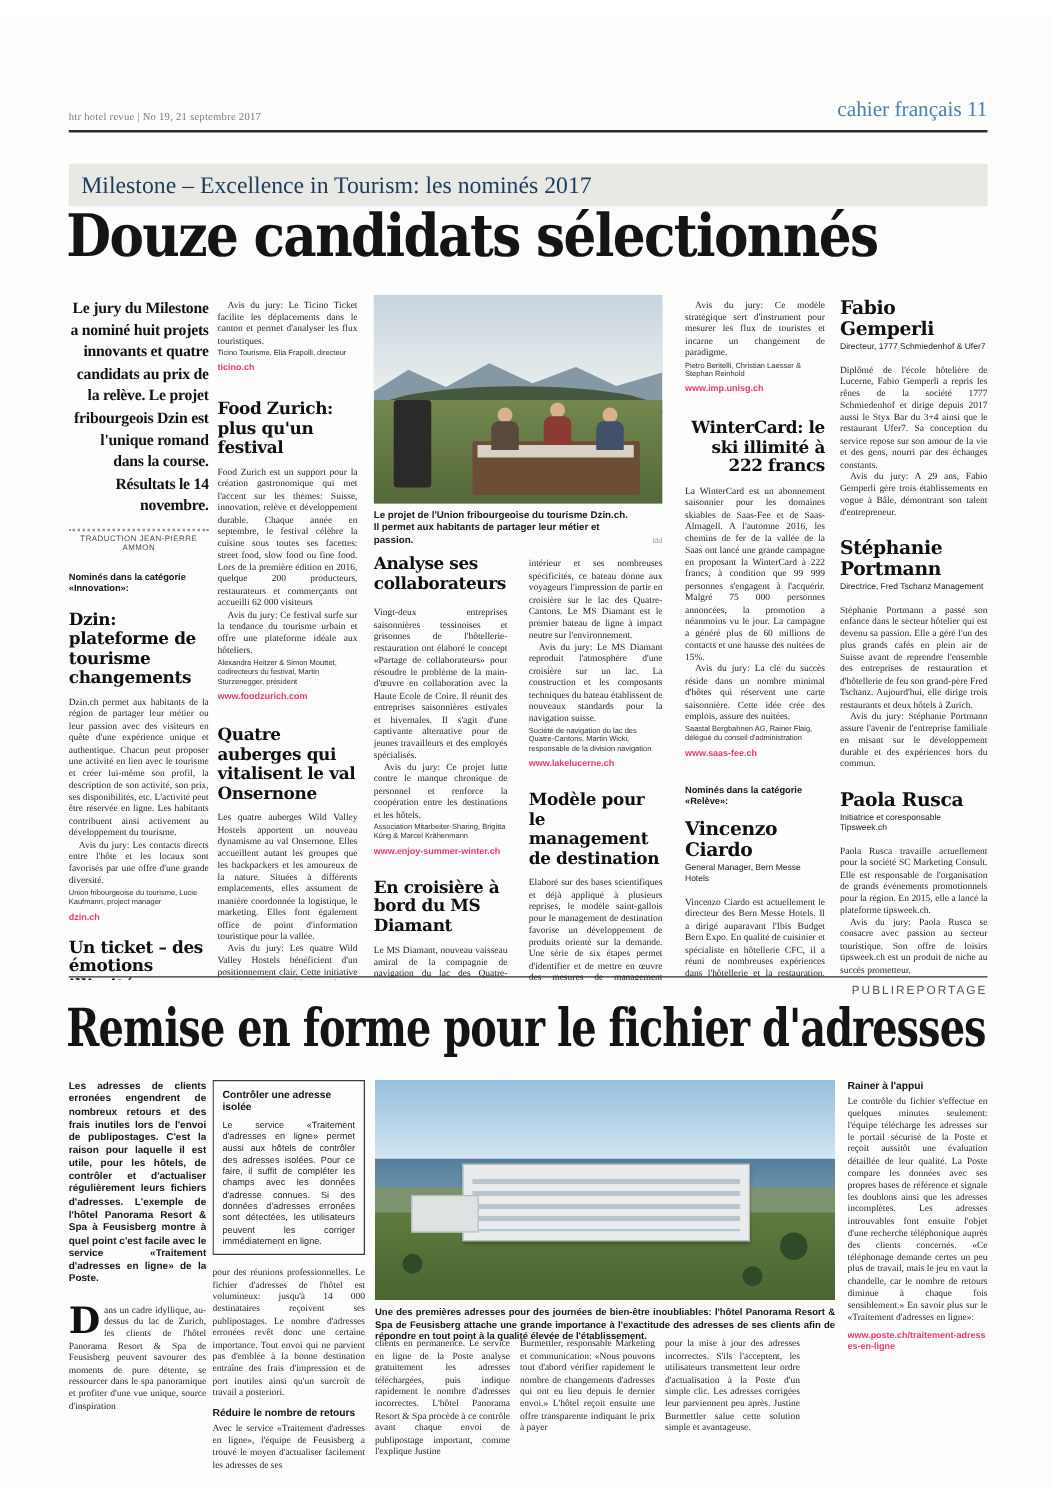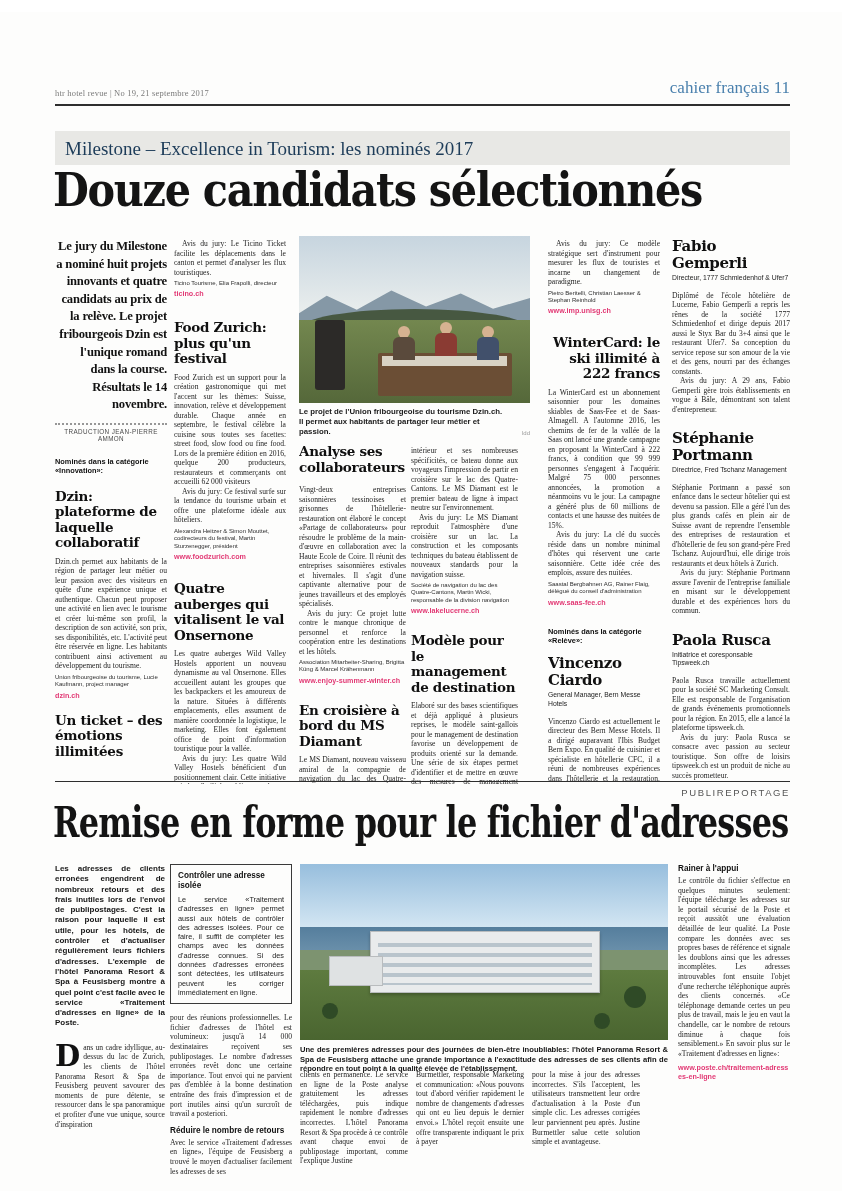--- a/index.html
+++ b/index.html
@@ -90,22 +90,23 @@
   <div class="kicker">
     <span>Milestone – Excellence in Tourism: les nominés 2017</span>
   </div>
   <h1 class="headline">Douze candidats sélectionnés</h1>
 
   <div class="col" style="left:55px;width:112px;">
     <p class="standfirst">Le jury du Milestone a nominé huit projets innovants et quatre candidats au prix de la relève. Le projet fribourgeois Dzin est l'unique romand dans la course. Résultats le 14 novembre.</p>
     <div class="dotrule"></div>
     <p class="translation">TRADUCTION JEAN-PIERRE AMMON</p>
     <p class="catlabel">Nominés dans la catégorie «Innovation»:</p>
-    <h3 class="h3">Dzin: plateforme de laquelle collaboratif</h3>
+    <h3 class="h3">Dzin: plateforme de tourisme changements</h3>
     <p class="body">Dzin.ch permet aux habitants de la région de partager leur métier ou leur passion avec des visiteurs en quête d'une expérience unique et authentique. Chacun peut proposer une activité en lien avec le tourisme et créer lui-même son profil, la description de son activité, son prix, ses disponibilités, etc. L'activité peut être réservée en ligne. Les habitants contribuent ainsi activement au développement du tourisme.</p>
+    <p class="body jury"><b class="jl">Avis du jury:</b> <span>Les contacts directs entre l'hôte et les locaux sont favorisés par une offre d'une grande diversité.</span></p>
     <p class="credit">Union fribourgeoise du tourisme, Lucie Kaufmann, project manager</p>
     <p class="plink">dzin.ch</p>
     <h3 class="h3">Un ticket – des émotions illimitées</h3>
 
   </div>
 
   <div class="col" style="left:174px;width:112px;">
     <p class="body jury" style="margin-top:3px;"><b class="jl">Avis du jury:</b> <span>Le Ticino Ticket facilite les déplacements dans le canton et permet d'analyser les flux touristiques.</span></p>
     <p class="credit">Ticino Tourisme, Elia Frapolli, directeur</p>
     <p class="plink">ticino.ch</p>
@@ -149,21 +150,21 @@
   <div class="col" style="left:299px;width:107px;top:430px;height:342px;">
     <h3 class="h3" style="margin-top:2px;">Analyse ses collaborateurs</h3>
     <p class="body" style="margin-top:10px;">Vingt-deux entreprises saisonnières tessinoises et grisonnes de l'hôtellerie-restauration ont élaboré le concept «Partage de collaborateurs» pour résoudre le problème de la main-d'œuvre en collaboration avec la Haute Ecole de Coire. Il réunit des entreprises saisonnières estivales et hivernales. Il s'agit d'une captivante alternative pour de jeunes travailleurs et des employés spécialisés.</p>
     <p class="body jury"><b class="jl">Avis du jury:</b> <span>Ce projet lutte contre le manque chronique de personnel et renforce la coopération entre les destinations et les hôtels.</span></p>
     <p class="credit">Association Mitarbeiter-Sharing, Brigitta Küng &amp; Marcel Krähenmann</p>
     <p class="plink">www.enjoy-summer-winter.ch</p>
     <h3 class="h3" style="margin-top:18px;">En croisière à bord du MS Diamant</h3>
     <p class="body">Le MS Diamant, nouveau vaisseau amiral de la compagnie de navigation du lac des Quatre-Cantons, est entré en service le 4 mai 2017. Par ses dimensions, l'élégance de son agencement</p>
   </div>
 
-  <div class="col" style="left:411px;width:107px;top:430px;height:342px;">
+  <div class="col" style="left:423px;width:107px;top:430px;height:342px;">
     <p class="body" style="margin-top:4px;">intérieur et ses nombreuses spécificités, ce bateau donne aux voyageurs l'impression de partir en croisière sur le lac des Quatre-Cantons. Le MS Diamant est le premier bateau de ligne à impact neutre sur l'environnement.</p>
     <p class="body jury"><b class="jl">Avis du jury:</b> <span>Le MS Diamant reproduit l'atmosphère d'une croisière sur un lac. La construction et les composants techniques du bateau établissent de nouveaux standards pour la navigation suisse.</span></p>
     <p class="credit">Société de navigation du lac des Quatre-Cantons, Martin Wicki, responsable de la division navigation</p>
     <p class="plink">www.lakelucerne.ch</p>
     <h3 class="h3" style="margin-top:18px;">Modèle pour le management de destination</h3>
     <p class="body">Elaboré sur des bases scientifiques et déjà appliqué à plusieurs reprises, le modèle saint-gallois pour le management de destination favorise un développement de produits orienté sur la demande. Une série de six étapes permet d'identifier et de mettre en œuvre des mesures de management fondées sur les courants stratégiques des visiteurs.</p>
   </div>
 
   <div class="col" style="left:548px;width:112px;">
     <p class="body jury" style="margin-top:3px;"><b class="jl">Avis du jury:</b> <span>Ce modèle stratégique sert d'instrument pour mesurer les flux de touristes et incarne un changement de paradigme.</span></p>

